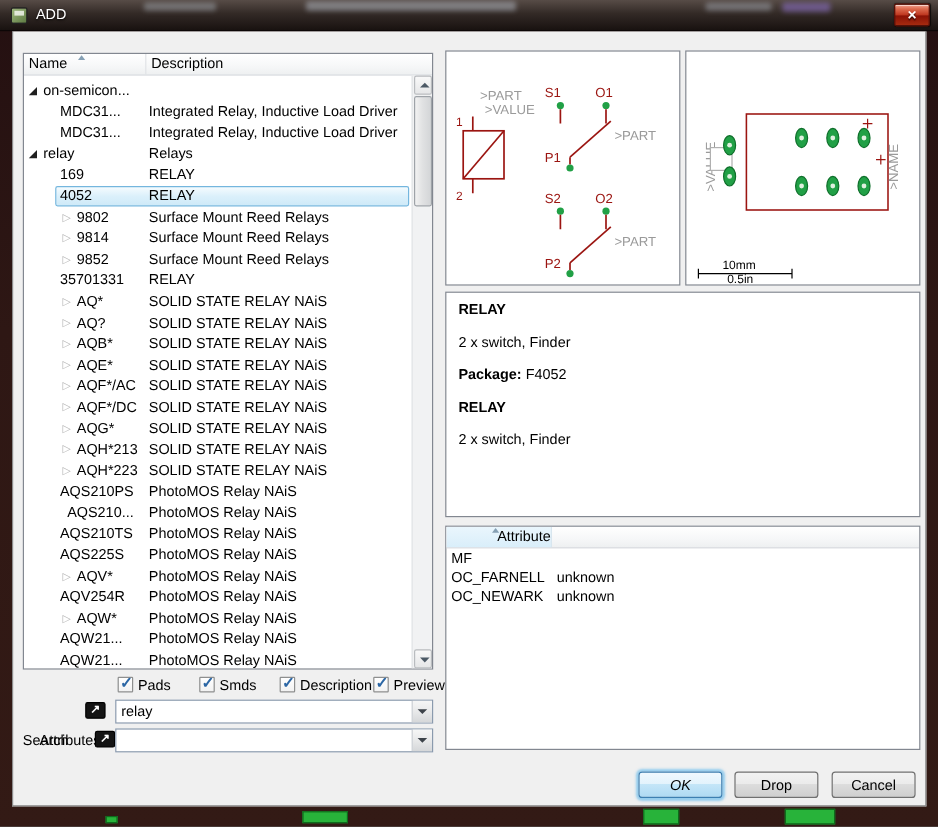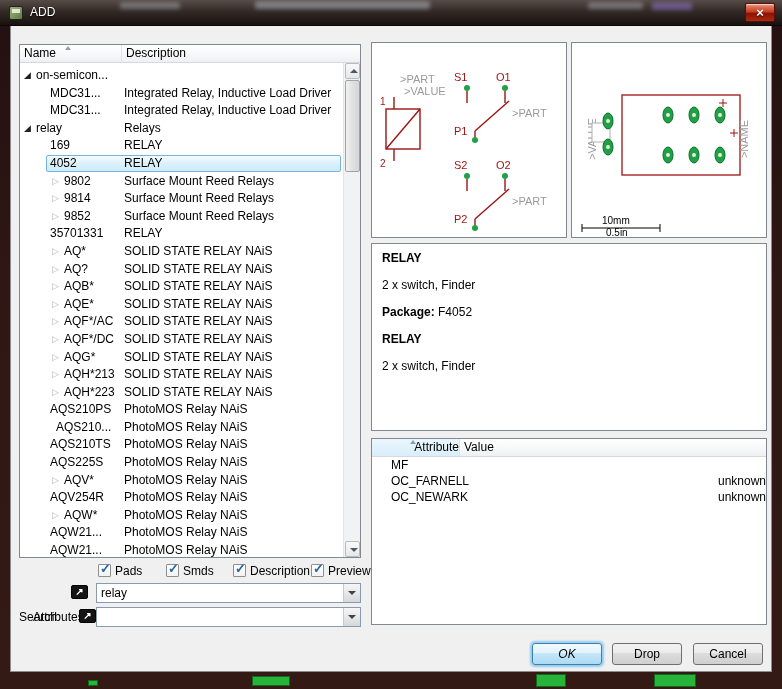--- a/index.html
+++ b/index.html
@@ -67,24 +67,24 @@
   #desc-panel{left:360px;top:217px;width:396px;height:188px;padding:7px 10px;overflow:hidden;}
   .desc-line{margin-bottom:13px;font-size:12px;min-height:13px;}
   .desc-line .b{font-weight:bold;}
   
   #attr-panel{left:360px;top:412px;width:396px;height:187px;overflow:hidden;}
   #attr-header{position:absolute;left:0;top:0;right:0;height:18px;display:flex;font-size:12px;
     background:linear-gradient(180deg,#ffffff,#f6f7f8 60%,#eef0f1);border-bottom:1px solid #d5d8dc;}
   .ath{position:relative;line-height:17px;padding-left:4px;}
   .ath-attr{width:88px;border-right:1px solid #d8e6ef;background:linear-gradient(180deg,#eaf6fd,#d9eefa);text-align:right;}
   .ath-value{flex:1;}
-  #attr-rows{position:absolute;left:0;top:18px;right:0;bottom:0;padding-left:15px;}
+  #attr-rows{position:absolute;left:0;top:18px;right:0;bottom:0;}
   .attr-row{display:flex;height:16px;line-height:16px;font-size:12px;}
   .attr-cell-name{width:88px;padding-left:4px;}
-  .attr-cell-value{flex:1;padding-left:4px;text-align:right;}
+  .attr-cell-value{flex:1;padding-left:4px;}
   
   .cb-group{position:absolute;top:537px;height:15px;display:flex;align-items:center;}
   .cb-box{width:13px;height:13px;background:linear-gradient(180deg,#fff,#f2f2f2);border:1px solid #8e8f8f;border-radius:1px;position:relative;}
   .cb-check{position:absolute;left:1px;top:-4px;font-size:13px;font-weight:bold;color:var(--check-blue,#2c67a5);}
   .cb-label{margin-left:4px;font-size:12px;line-height:14px;}
   
   .field-label{position:absolute;left:8px;font-size:12px;}
   .mini-icon{position:absolute;width:17px;height:14px;background:#141414;border:1px solid #000;border-radius:2px;
     color:#fff;font-size:10px;font-weight:bold;text-align:center;line-height:12px;}
   .combo{position:absolute;left:85px;width:265px;height:20px;background:#fff;border:1px solid #8a9aad;}
@@ -428,23 +428,20 @@
         <div class="desc-line"><span class="b">RELAY</span></div>
         <div class="desc-line"><span>2 x switch, Finder</span></div>
       </div>
 
     <div class="panel" id="attr-panel">
       <div id="attr-header">
         <div class="ath ath-attr">
           <span>Attribute</span>
           <span class="sort-arrow" style="left:38px;"></span>
         </div>
-        <div class="ath ath-value">
-          <span>Value</span>
-        </div>
       </div>
       <div id="attr-rows">
           <div class="attr-row">
             <div class="attr-cell-name">MF</div>
             <div class="attr-cell-value"></div>
           </div>
           <div class="attr-row">
             <div class="attr-cell-name">OC_FARNELL</div>
             <div class="attr-cell-value">unknown</div>
           </div>

